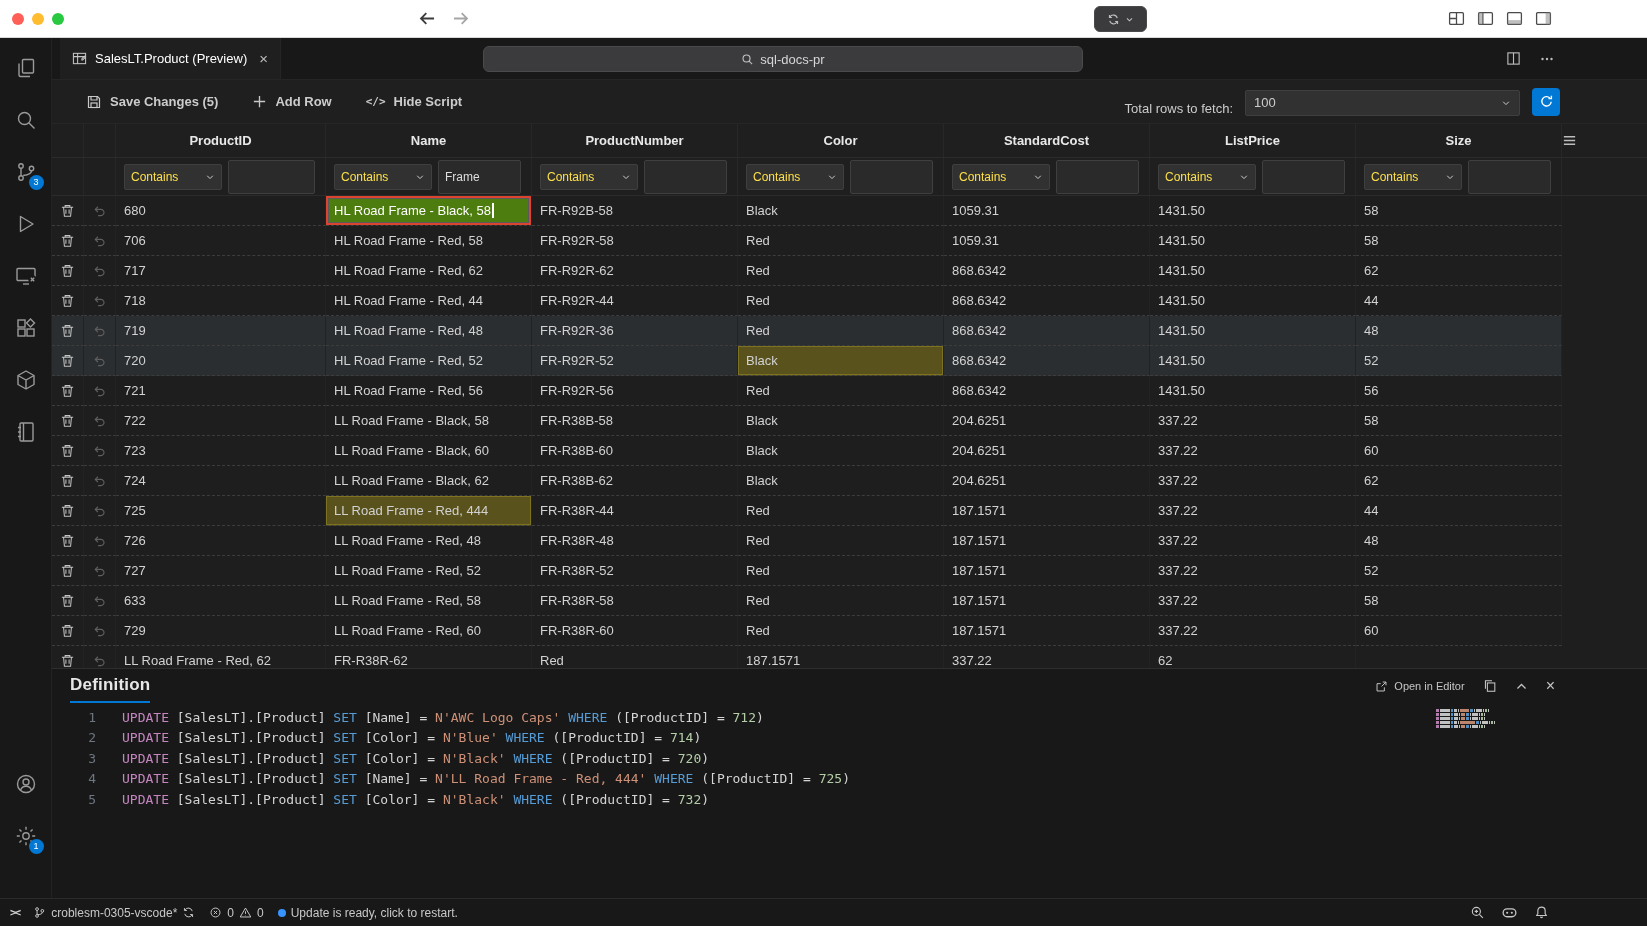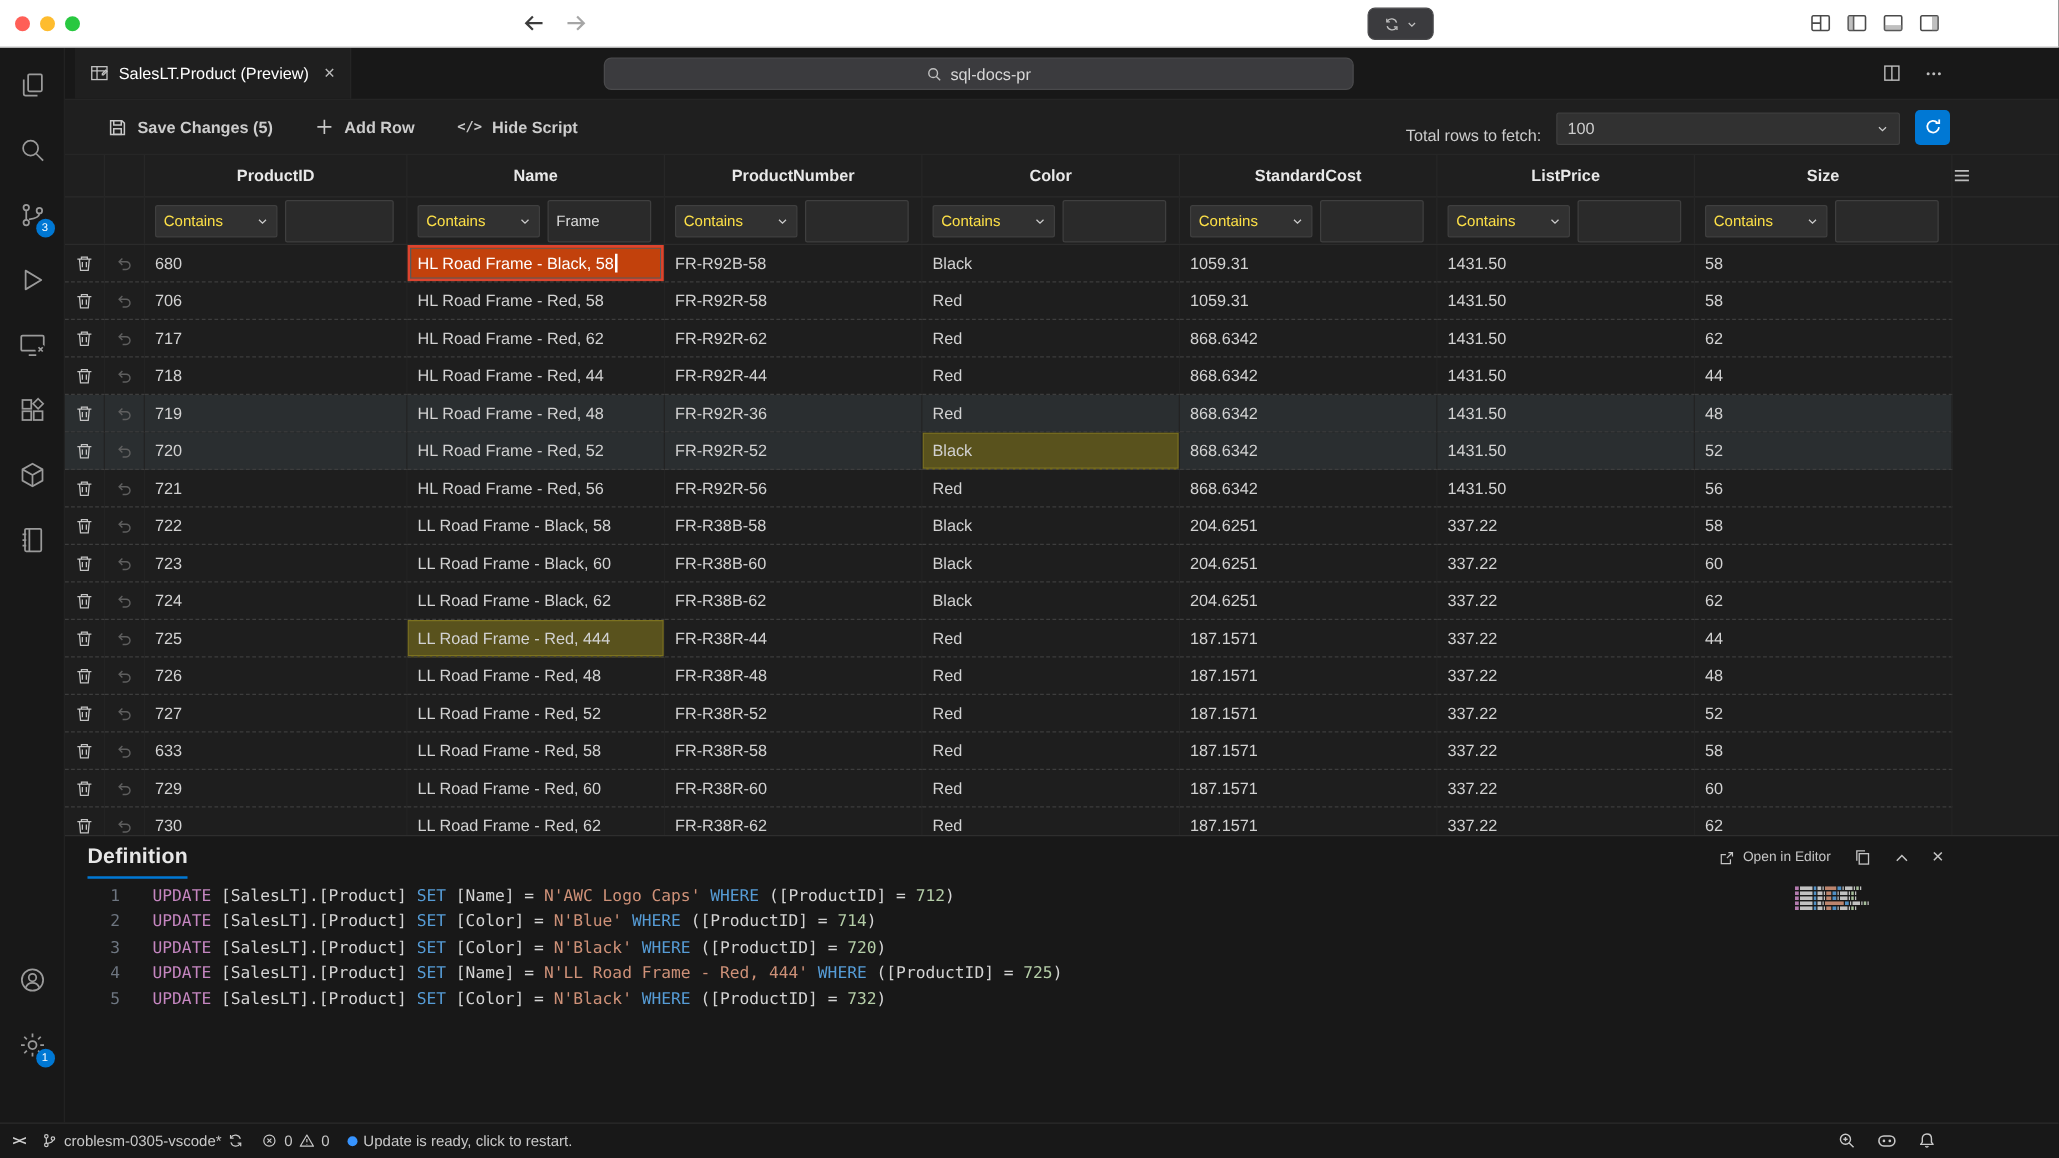--- a/index.html
+++ b/index.html
@@ -72,21 +72,21 @@
   .filter-input{height:26px;flex:1;min-width:0;background:#2a2a2a;border:1px solid #3f3f3f;border-radius:2px;
     color:#ddd;font-size:12px;padding:16px 6px;font-family:"Liberation Sans",sans-serif;outline:none;}
   .tbody{flex:1;overflow:hidden;}
   .trow{display:grid;grid-template-columns:var(--grid-cols);height:30px;}
   .cell{display:flex;align-items:center;padding:0 8px;font-size:13px;color:#d2d2d2;border-right:1px solid #232323;
     border-bottom:1px dashed #3d3d3d;overflow:hidden;white-space:nowrap;position:relative;}
   .icon-cell{justify-content:center;padding:0;cursor:pointer;}
   .trow.hl .cell{background:#2a2e30;}
   .trow .cell.modified{background:var(--modified-bg);box-shadow:inset 0 0 0 1px var(--modified-border);}
   .cell.editing{padding:0;}
-  .edit-inner{position:absolute;inset:0;border:2px solid var(--edit-border);background:#c2410c;
+  .edit-inner{position:absolute;inset:0;border:2px solid var(--edit-border);background:#4d7c0f;
     box-shadow:inset 0 0 0 1px #5a5a5a;display:flex;align-items:center;padding:0 6px;color:#ffffff;}
   .caret{display:inline-block;width:1.5px;height:15px;background:#ffffff;margin-left:1px;}
 
   
   .def-panel{height:230px;flex-shrink:0;background:#181818;border-top:1px solid #2e2e2e;display:flex;flex-direction:column;}
   .def-header{height:34px;display:flex;align-items:center;padding-left:18px;padding-right:92px;flex-shrink:0;}
   .def-title{color:#e7e7e7;font-weight:700;font-size:17px;height:34px;display:flex;align-items:center;
     border-bottom:2px solid var(--accent);cursor:pointer;letter-spacing:.2px;}
   .def-actions{margin-left:auto;display:flex;align-items:center;gap:18px;color:#c5c5c5;}
   .def-open{display:flex;align-items:center;gap:6px;cursor:pointer;font-size:11px;}
@@ -962,23 +962,20 @@
                   <path d="M2 4.5h12M5.5 4.5V2.8h5v1.7M3.8 4.5l.9 9.7h6.6l.9-9.7M6.3 7v4.5M9.7 7v4.5"></path>
                 </svg>
               </div>
               <div class="cell icon-cell">
                 <svg width="15" height="15" viewBox="0 0 16 16" fill="none" stroke="#5f5f5f" stroke-width="1.2">
                   <path d="M3.5 6.8h6a3.3 3.3 0 1 1 0 6.6H6.5"></path>
                   <path d="M6.3 4L3.5 6.8l2.8 2.8"></path>
                 </svg>
               </div>
               <div class="cell">
-                <span class="cell-text">730</span>
-              </div>
-              <div class="cell">
                 <span class="cell-text">LL Road Frame - Red, 62</span>
               </div>
               <div class="cell">
                 <span class="cell-text">FR-R38R-62</span>
               </div>
               <div class="cell">
                 <span class="cell-text">Red</span>
               </div>
               <div class="cell">
                 <span class="cell-text">187.1571</span>

